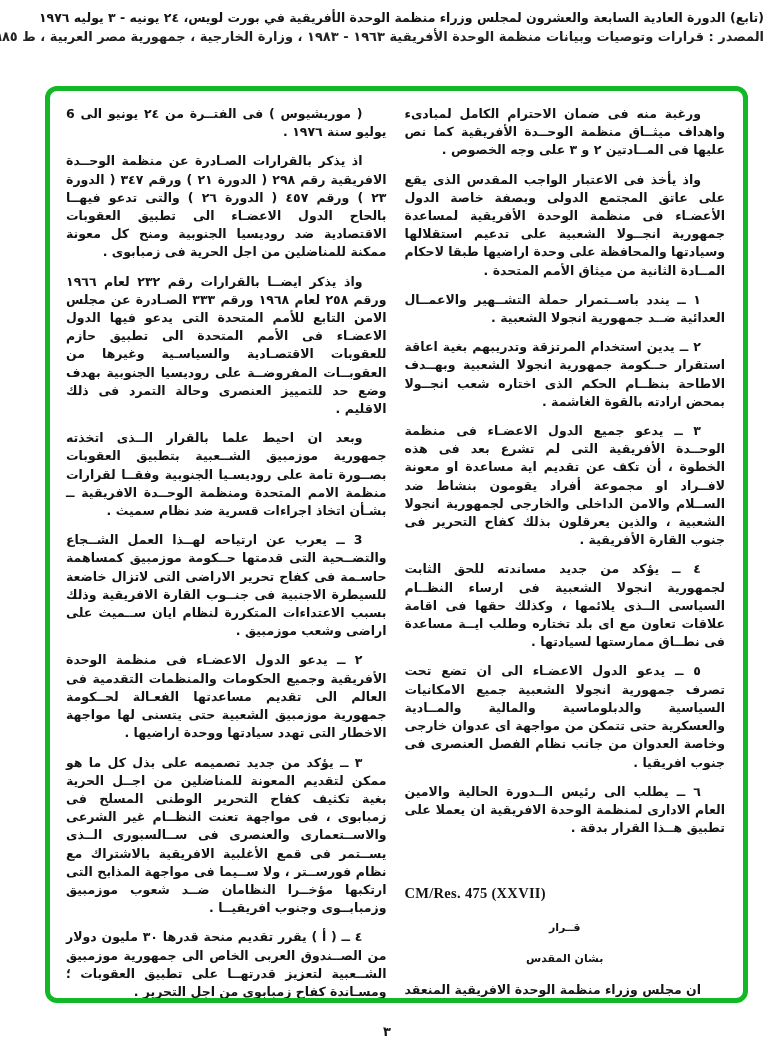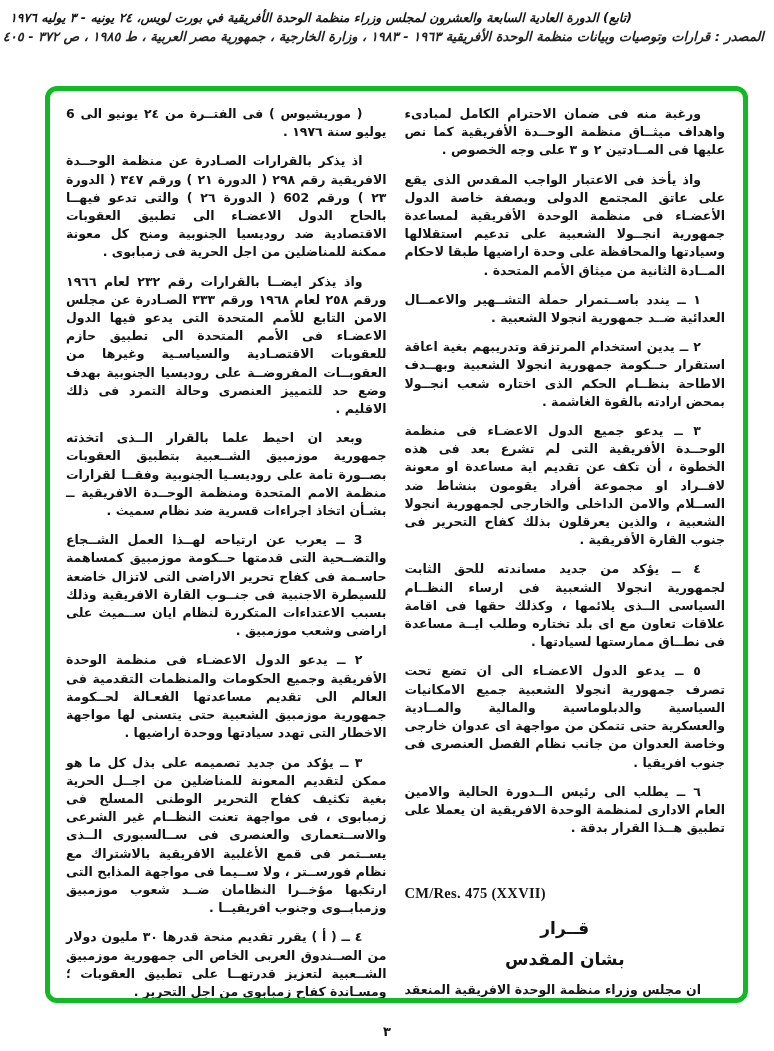--- a/index.html
+++ b/index.html
@@ -8,22 +8,21 @@
     background: #ffffff;
     font-family: "DejaVu Sans", sans-serif;
     position: relative;
     color: #141414;
     overflow: hidden;
   }
   .header {
     position: absolute;
     top: 10px; left: 10px; right: 10px;
     direction: rtl;
-    text-align: left;
-    font-style: italic;
+    text-align: right;
   }
   .header-line1 {
     font-size: 12.5px;
     font-weight: bold;
     letter-spacing: 0.2px;
     white-space: nowrap;
   }
   .header-line2 {
     font-size: 13px;
     font-weight: bold;
@@ -59,21 +58,21 @@
     text-align: left;
     text-indent: 0;
     font-family: "Liberation Serif", serif;
     font-size: 14.5px;
     margin: 47px 0 16px 0;
     letter-spacing: 0.3px;
   }
   .para.title {
     text-align: center;
     text-indent: 0;
-    font-size: 17px;
+    font-size: 11px;
     margin: 0 0 13px 0;
   }
   .page-number {
     position: absolute;
     bottom: 12px; left: 0; right: 0;
     text-align: center;
     font-size: 13px;
     font-weight: bold;
   }
 </style>
@@ -98,21 +97,21 @@
         <p class="para body">٤ ــ يؤكد من جديد مساندته للحق الثابت لجمهورية انجولا الشعبية فى ارساء النظــام السياسى الــذى يلائمها ، وكذلك حقها فى اقامة علاقات تعاون مع اى بلد تختاره وطلب ايــة مساعدة فى نطــاق ممارستها لسيادتها .</p>
         <p class="para body">٥ ــ يدعو الدول الاعضـاء الى ان تضع تحت تصرف جمهورية انجولا الشعبية جميع الامكانيات السياسية والدبلوماسية والمالية والمــادية والعسكرية حتى تتمكن من مواجهة اى عدوان خارجى وخاصة العدوان من جانب نظام الفصل العنصرى فى جنوب افريقيا .</p>
         <p class="para body">٦ ــ يطلب الى رئيس الــدورة الحالية والامين العام الادارى لمنظمة الوحدة الافريقية ان يعملا على تطبيق هــذا القرار بدقة .</p>
         <p class="para latin">CM/Res. 475 (XXVII)</p>
         <p class="para title">قــرار</p>
         <p class="para title">بشان المقدس</p>
         <p class="para body">ان مجلس وزراء منظمة الوحدة الافريقية المنعقد فى دورتــه العادية الســابعة والعشرين فى بــورت لويس</p>
       </div>
     <div class="col">
         <p class="para body">( موريشيوس ) فى الفتــرة من ٢٤ يونيو الى 6 يوليو سنة ١٩٧٦ .</p>
-        <p class="para body">اذ يذكر بالقرارات الصـادرة عن منظمة الوحــدة الافريقية رقم ٢٩٨ ( الدورة ٢١ ) ورقم ٣٤٧ ( الدورة ٢٣ ) ورقم 602 ( الدورة ٢٦ ) والتى تدعو فيهــا بالحاح الدول الاعضـاء الى تطبيق العقوبات الاقتصادية ضد روديسيا الجنوبية ومنح كل معونة ممكنة للمناضلين من اجل الحرية فى زمبابوى .</p>
+        <p class="para body">اذ يذكر بالقرارات الصـادرة عن منظمة الوحــدة الافريقية رقم ٢٩٨ ( الدورة ٢١ ) ورقم ٣٤٧ ( الدورة ٢٣ ) ورقم ٤٥٧ ( الدورة ٢٦ ) والتى تدعو فيهــا بالحاح الدول الاعضـاء الى تطبيق العقوبات الاقتصادية ضد روديسيا الجنوبية ومنح كل معونة ممكنة للمناضلين من اجل الحرية فى زمبابوى .</p>
         <p class="para body">واذ يذكر ايضــا بالقرارات رقم ٢٣٢ لعام ١٩٦٦ ورقم ٢٥٨ لعام ١٩٦٨ ورقم ٣٣٣ الصـادرة عن مجلس الامن التابع للأمم المتحدة التى يدعو فيها الدول الاعضـاء فى الأمم المتحدة الى تطبيق حازم للعقوبات الاقتصـادية والسياسـية وغيرها من العقوبــات المفروضــة على روديسيا الجنوبية بهدف وضع حد للتمييز العنصرى وحالة التمرد فى ذلك الاقليم .</p>
         <p class="para body">وبعد ان احيط علما بالقرار الــذى اتخذته جمهورية موزمبيق الشــعبية بتطبيق العقوبات بصــورة تامة على روديسـيا الجنوبية وفقــا لقرارات منظمة الامم المتحدة ومنظمة الوحــدة الافريقية ــ بشـأن اتخاذ اجراءات قسرية ضد نظام سميث .</p>
         <p class="para body">3 ــ يعرب عن ارتياحه لهــذا العمل الشــجاع والتضــحية التى قدمتها حــكومة موزمبيق كمساهمة حاسـمة فى كفاح تحرير الاراضى التى لاتزال خاضعة للسيطرة الاجنبية فى جنــوب القارة الافريقية وذلك بسبب الاعتداءات المتكررة لنظام ايان ســميث على اراضى وشعب موزمبيق .</p>
         <p class="para body">٢ ــ يدعو الدول الاعضـاء فى منظمة الوحدة الأفريقية وجميع الحكومات والمنظمات التقدمية فى العالم الى تقديم مساعدتها الفعـالة لحــكومة جمهورية موزمبيق الشعبية حتى يتسنى لها مواجهة الاخطار التى تهدد سيادتها ووحدة اراضيها .</p>
         <p class="para body">٣ ــ يؤكد من جديد تصميمه على بذل كل ما هو ممكن لتقديم المعونة للمناضلين من اجــل الحرية بغية تكثيف كفاح التحرير الوطنى المسلح فى زمبابوى ، فى مواجهة تعنت النظــام غير الشرعى والاســتعمارى والعنصرى فى ســالسبورى الــذى يســتمر فى قمع الأغلبية الافريقية بالاشتراك مع نظام فورســتر ، ولا ســيما فى مواجهة المذابح التى ارتكبها مؤخــرا النظامان ضــد شعوب موزمبيق وزمبابــوى وجنوب افريقيــا .</p>
         <p class="para body">٤ ــ ( أ ) يقرر تقديم منحة قدرها ٣٠ مليون دولار من الصــندوق العربى الخاص الى جمهورية موزمبيق الشــعبية لتعزيز قدرتهــا على تطبيق العقوبات ؛ ومسـاندة كفاح زمبابوى من اجل التحرير .</p>
       </div>
   </div>
 
   <div class="page-number">٣</div>

